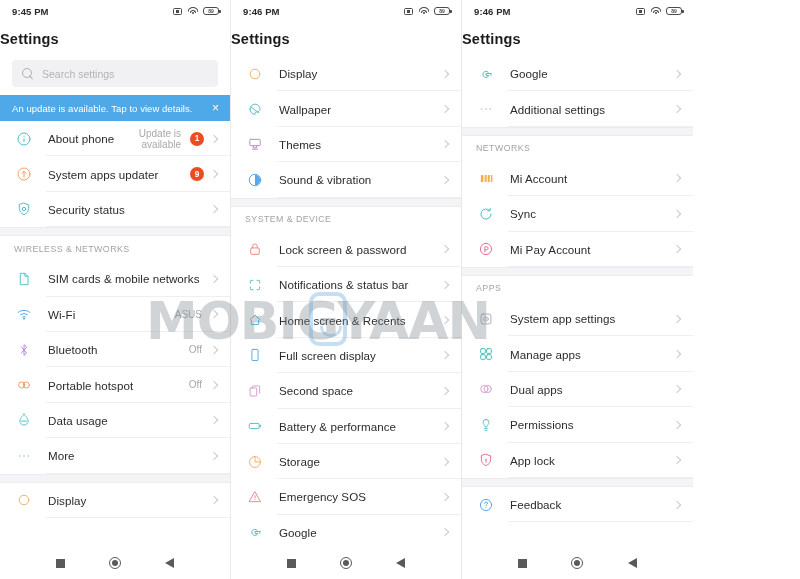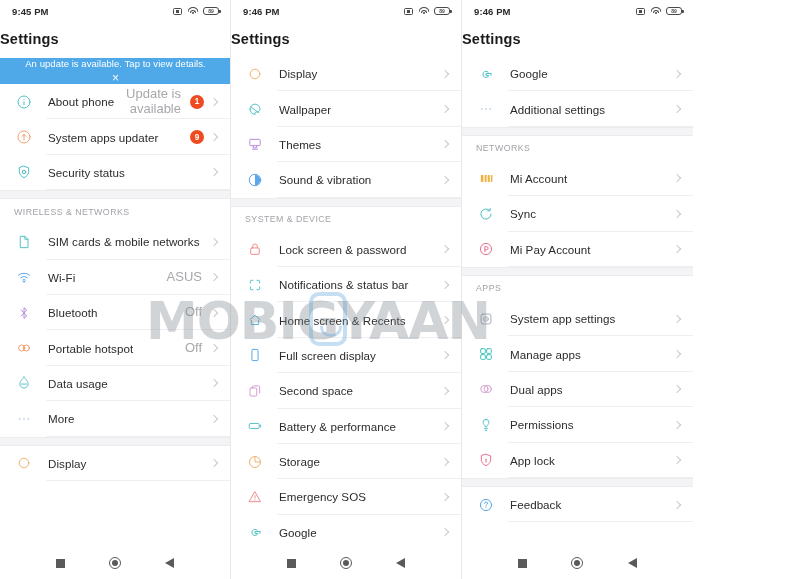--- a/index.html
+++ b/index.html
@@ -59,40 +59,39 @@
      border: 1.2px solid #b0b0b4; border-radius: 50%; }
   .mag::after { content:""; position:absolute; left:7px; top:7px; width:4.5px; height:1.2px;
      background:#b0b0b4; transform: rotate(45deg); transform-origin: left center; }
   .search .ph { font-size: 10.5px; color: #b3b3b7; }
 
   
   .banner {
     margin: 2px 0 0; height: 26px; background: #4fa8e8;
     display: flex; align-items: center; justify-content: space-between;
     padding: 0 11px 0 12px;
-    flex-direction: column;
   }
   .banner .txt { font-size: 9.5px; color: #ffffff; letter-spacing: .05px; }
   .banner .x { font-size: 12px; color: #ffffff; line-height: 1; font-weight: 400; }
 
   
   .list { width: 100%; }
   .row {
     position: relative; height: 35.4px;
     display: flex; align-items: center; padding: 0 11px 0 14px;
     background: #fff;
   }
   .row .sep {
     position: absolute; left: 46px; right: 0; bottom: 0; height: 1px; background: #efeff1;
   }
   .icn { width: 20px; flex: 0 0 20px; display: flex; align-items: center; justify-content: center;
          margin-right: 14px; }
   .icn svg { display: block; }
   .lbl { font-size: 11.6px; color: #2b2b2b; flex: 1 1 auto; letter-spacing: .05px; }
-  .val { font-size: 13px; color: #a8a8ac; margin-right: 9px; text-align: right; line-height: 1.12; }
+  .val { font-size: 10px; color: #a8a8ac; margin-right: 9px; text-align: right; line-height: 1.12; }
   .badge {
     width: 14px; height: 14px; border-radius: 50%; background: #ee4b23;
     color: #fff; font-size: 8.2px; font-weight: 700;
     display: flex; align-items: center; justify-content: center;
     margin-right: 7px; flex: 0 0 14px;
   }
   .chev { width: 6px; height: 6px; flex: 0 0 6px;
     border-right: 1.2px solid #c9c9cd; border-top: 1.2px solid #c9c9cd;
     transform: rotate(45deg); margin-right: 2px; }
 
@@ -153,20 +152,26 @@
             <span class="w3"></span>
           </span>
           <span class="ico-batt">
             <b>89</b>
           </span>
         </span>
       </div>
       <div class="title-bar">
         <span class="ttl">Settings</span>
       </div>
+      <div class="search-wrap">
+        <div class="search">
+          <span class="mag"></span>
+          <span class="ph">Search settings</span>
+        </div>
+      </div>
       <div class="banner">
         <span class="txt">An update is available. Tap to view details.</span>
         <span class="x">×</span>
       </div>
       <div class="list">
         <div class="row">
           <span class="icn">
             <svg width="16" height="16" viewBox="0 0 24 24" fill="none" stroke="#4dbfc4" stroke-width="1.5" stroke-linecap="round" stroke-linejoin="round">
               <circle cx="12" cy="12" r="9"></circle>
               <path d="M12 8.2v.2"></path>

